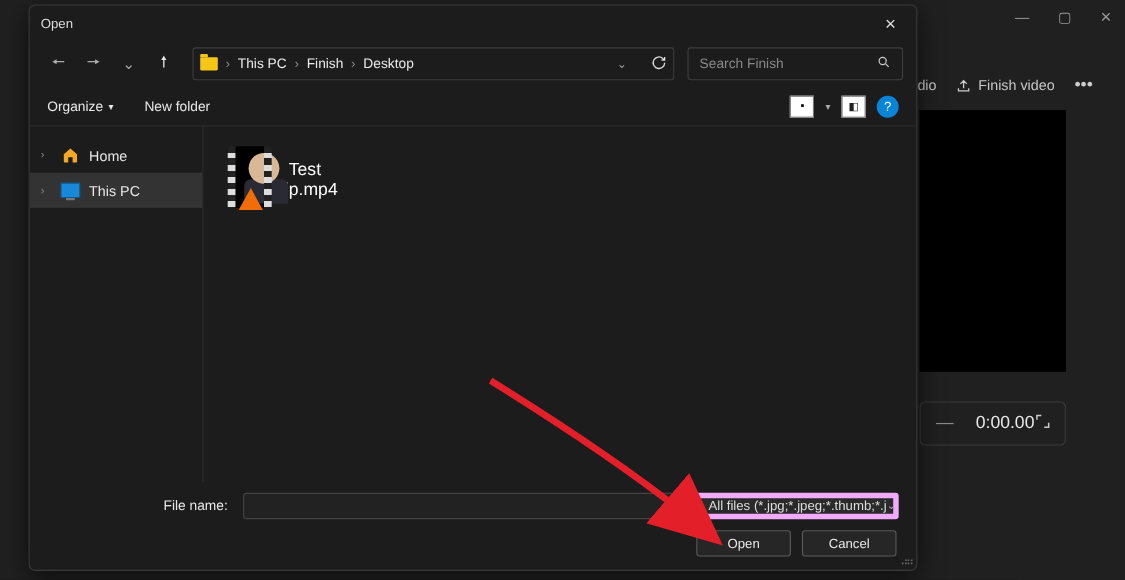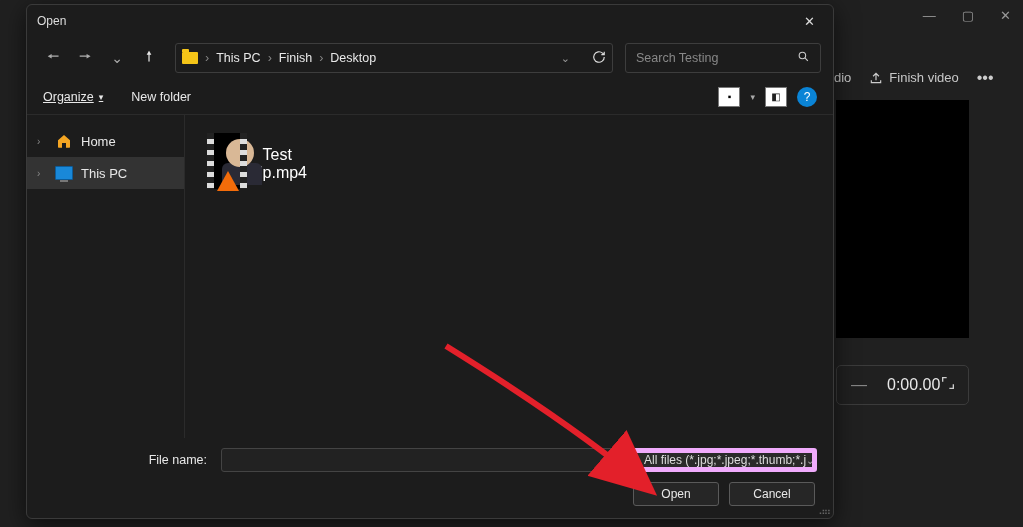--- a/index.html
+++ b/index.html
@@ -24,21 +24,21 @@
 .navbtn { width: 28px; height: 28px; display:flex; align-items:center; justify-content:center; color:#aaa; font-size:14px; }
 .navbtn.enabled { color:#e8e8e8; }
 .crumb-box { flex: 1; display:flex; align-items:center; border:1px solid #3d3d3d; border-radius:3px; height:30px; padding:0 6px; margin:0 8px; font-size:12.5px; color:#e8e8e8; gap:4px; }
 .crumb-box .sep { color:#888; margin:0 3px; }
 .crumb-box .dd { margin-left:auto; color:#999; font-size:11px; }
 .crumb-box .refresh { color:#ddd; }
 .searchbox { width:196px; height:30px; border:1px solid #3d3d3d; border-radius:3px; display:flex; align-items:center; padding:0 10px; font-size:12.5px; color:#888; }
 .searchbox .mag { margin-left:auto; color:#ccc; }
 
 .cmdrow { display:flex; align-items:center; height:36px; padding:0 16px; font-size:12.5px; color:#e8e8e8; border-bottom:1px solid #2b2b2b; }
-.cmdrow .org { display:flex; align-items:center; gap:5px; margin-right:28px;text-decoration:underline; }
+.cmdrow .org { display:flex; align-items:center; gap:5px; margin-right:28px; }
 .cmdrow .right-group { margin-left:auto; display:flex; align-items:center; gap:10px; }
 .cmdrow .viewbtn { width:22px; height:20px; border:1px solid #777; display:flex; align-items:center; justify-content:center; font-size:10px; }
 .cmdrow .help { width:20px; height:20px; border-radius:50%; background:#0a84d6; color:#fff; font-size:12px; display:flex; align-items:center; justify-content:center; }
 
 .body { flex:1; display:flex; overflow:hidden; }
 .sidebar { width:158px; border-right:1px solid #2b2b2b; padding-top:10px; font-size:13px; }
 .s-item { display:flex; align-items:center; height:32px; padding-left:10px; gap:8px; color:#e8e8e8; }
 .s-item.selected { background:#333; }
 .s-item .chev { color:#888; font-size:10px; width:10px; }
 .s-item .icon { width:18px; height:18px; display:flex; align-items:center; justify-content:center; }
@@ -126,21 +126,21 @@
       <span>Desktop</span>
       <span class="dd">⌄</span>
       <span style="width:14px;"></span>
       <span class="refresh">
         <svg width="14" height="14" viewBox="0 0 24 24" fill="none" stroke="#ddd" stroke-width="2">
             <path d="M21 12a9 9 0 1 1-3-6.7L21 8M21 3v5h-5"></path>
           </svg>
       </span>
     </div>
     <div class="searchbox">
-      <span>Search Testing</span>
+      <span>Search Finish</span>
       <span class="mag">
         <svg width="13" height="13" viewBox="0 0 24 24" fill="none" stroke="#ccc" stroke-width="2">
             <circle cx="10" cy="10" r="6"></circle>
             <path d="M20 20l-5-5"></path>
           </svg>
       </span>
     </div>
   </div>
 
   <div class="cmdrow">

